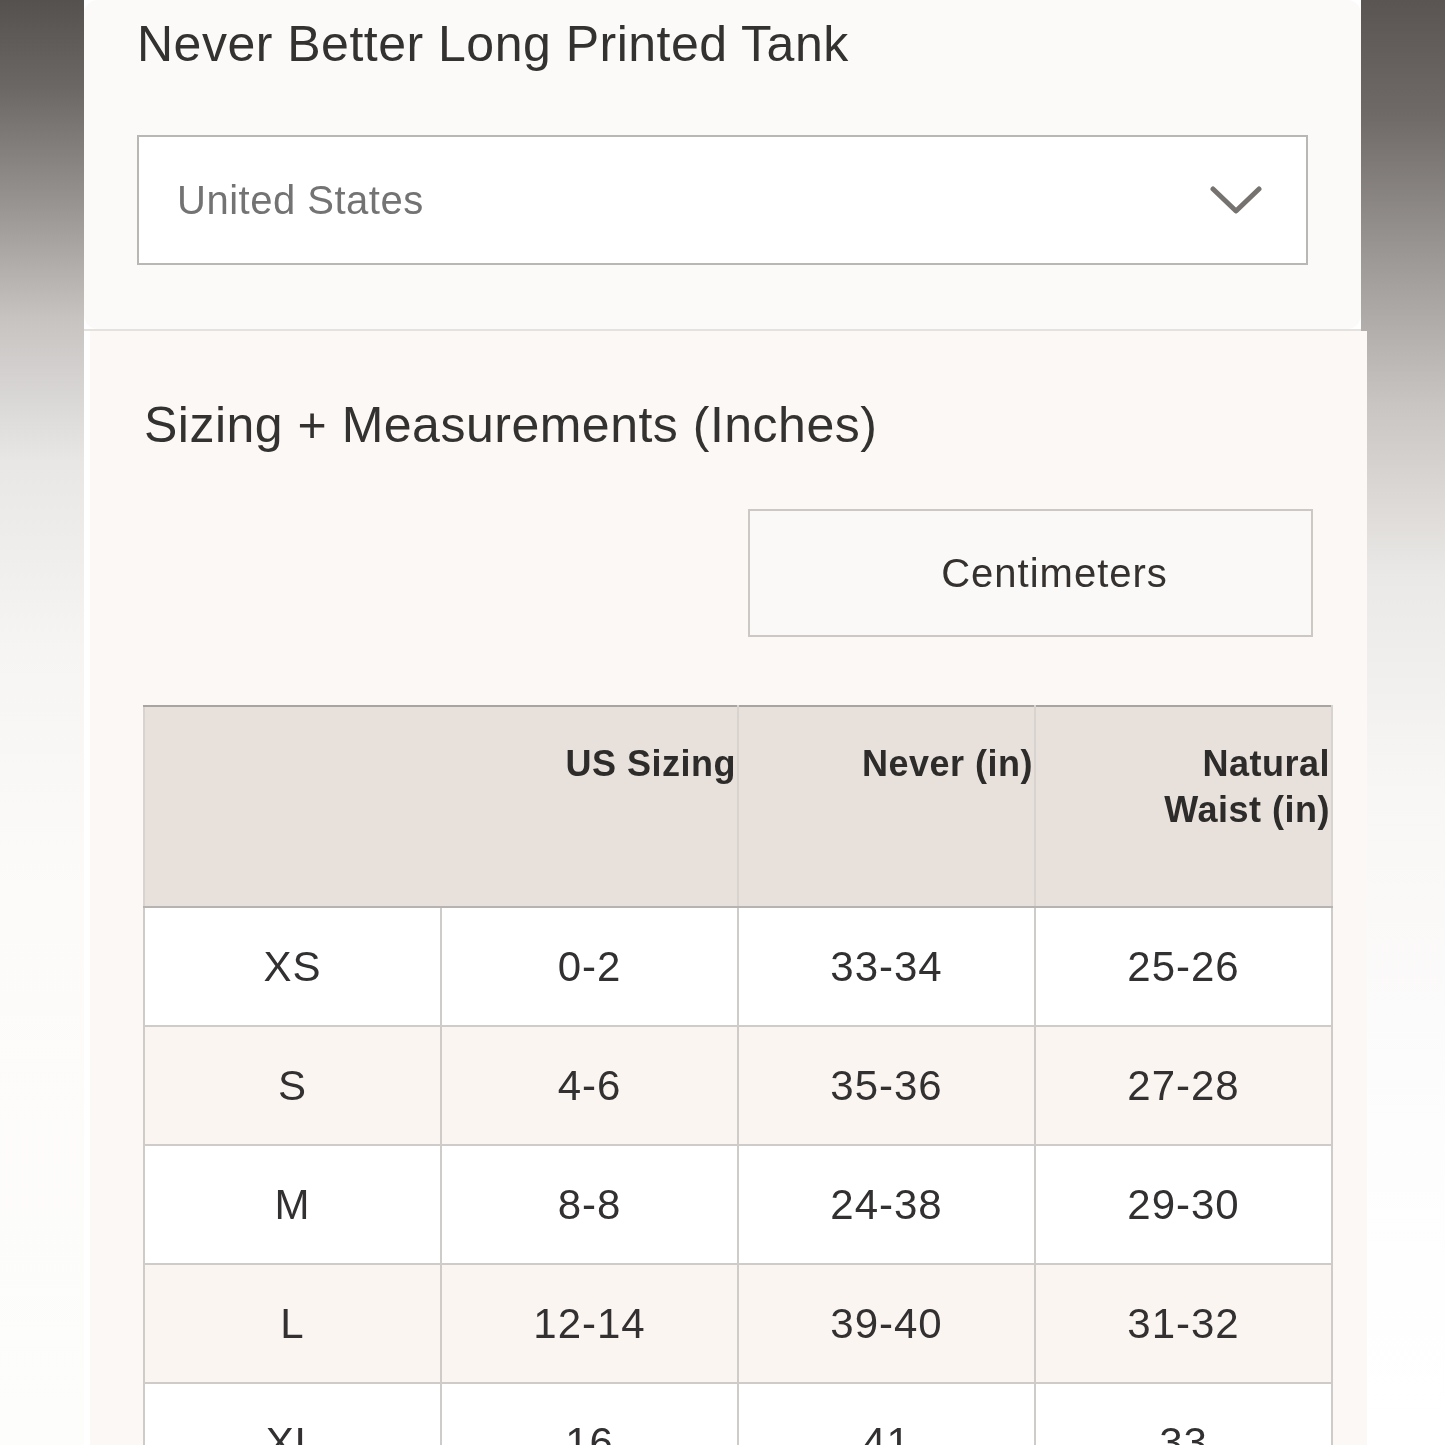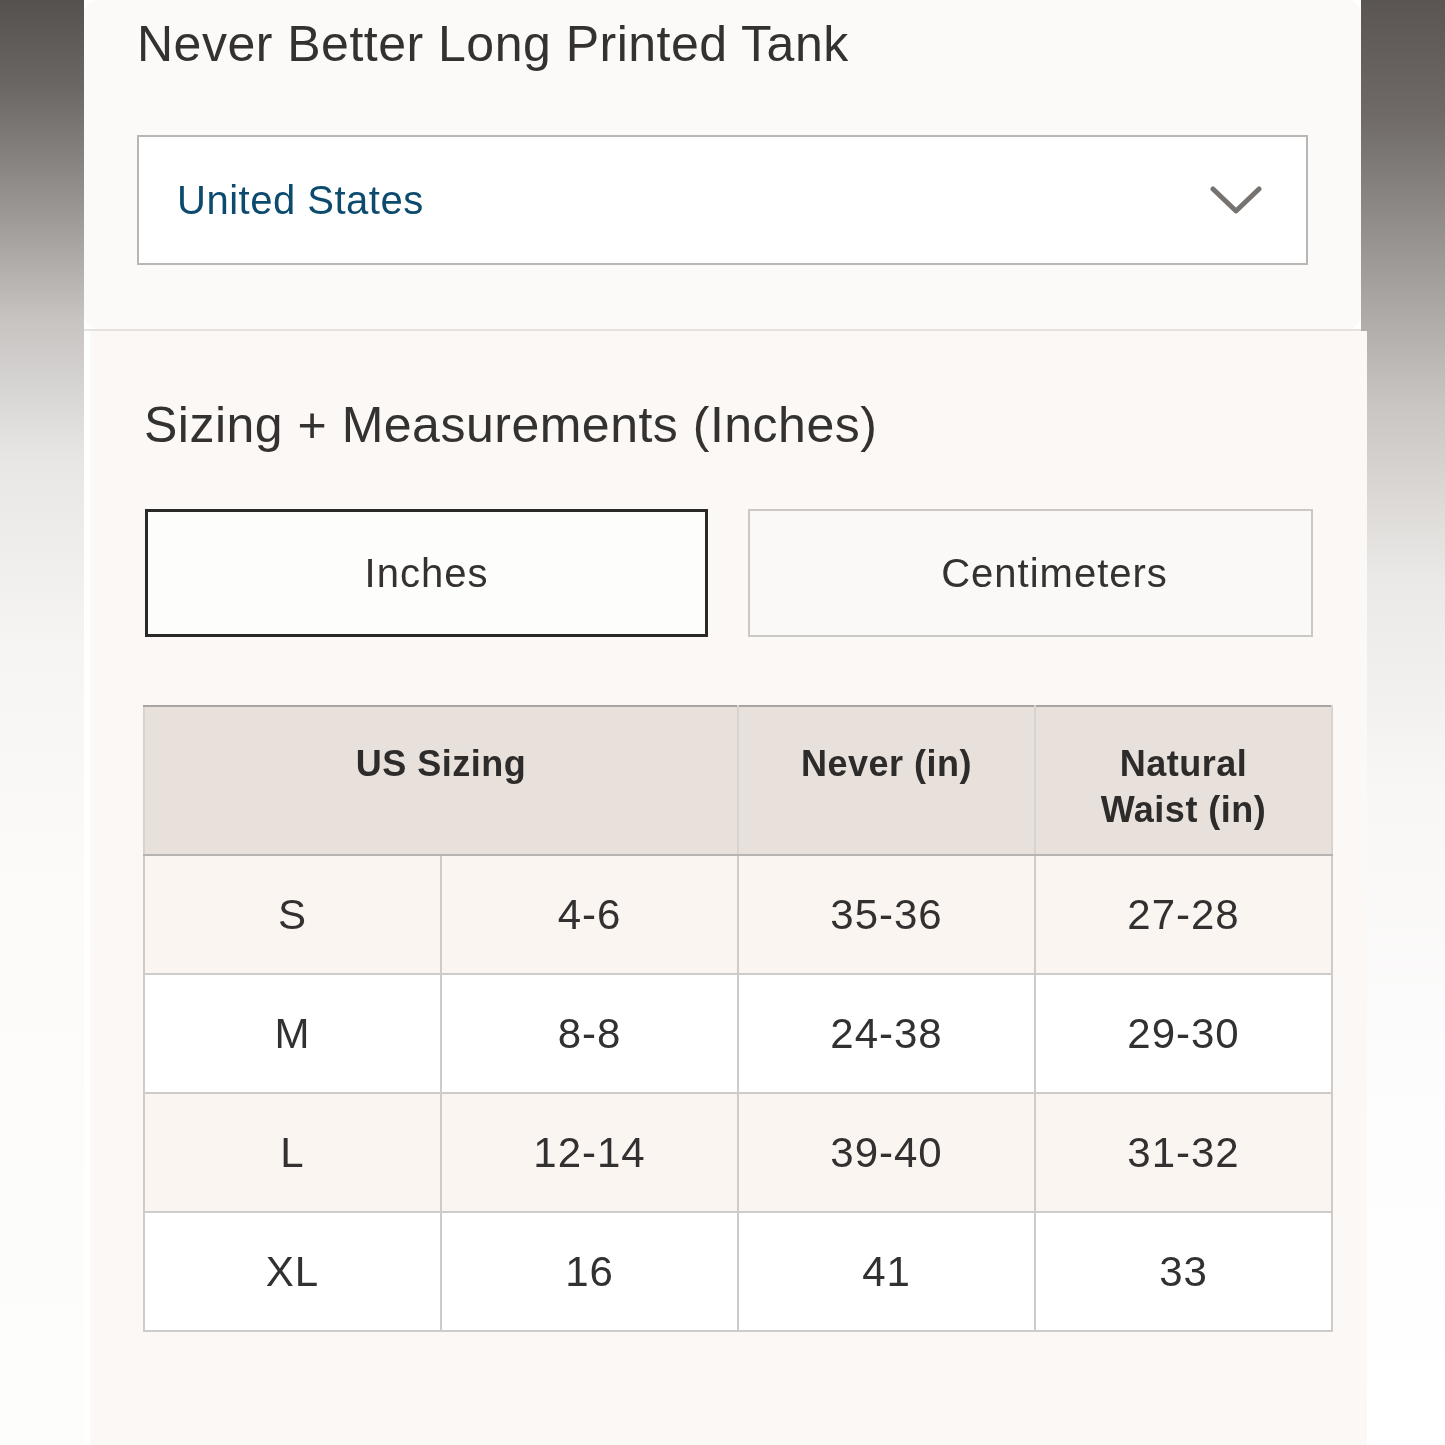--- a/index.html
+++ b/index.html
@@ -93,21 +93,21 @@
     display: flex;
     align-items: center;
     justify-content: space-between;
     padding: 0 44px 0 38px;
     cursor: pointer;
   }
   .country-select-value {
     font-size: 40px;
     font-weight: 400;
     letter-spacing: 0.5px;
-    color: #0c4a6e;
+    color: #737373;
   }
   .chevron-down-icon {
     width: 52px;
     height: 30px;
     flex: 0 0 auto;
   }
 
   .sizing-heading {
     position: absolute;
     left: 54px;
@@ -155,25 +155,25 @@
     top: 374px; 
     width: 1188px;
     border-collapse: collapse;
     table-layout: fixed;
     border: 2px solid #a8a4a1;
     background: #ffffff;
   }
   .size-chart-table col { width: 297px; }
   .size-chart-table th {
     background: #e8e0da;
-    height: 149px;
+    height: 201px;
     box-sizing: border-box;
     vertical-align: top;
     padding-top: 34px;
-    text-align: center;
+    text-align: right;
     font-size: 36px;
     font-weight: 700;
     letter-spacing: 0.5px;
     line-height: 46px;
     color: #2e2c2b;
     border: 2px solid #d8d3cf;
     border-top: 2px solid #a8a4a1;
     border-bottom: 2px solid #b7b3b0;
     white-space: pre-line;
   }
@@ -210,40 +210,45 @@
       </svg>
     </div>
   </div>
 
   <div class="section-divider"></div>
 
   <div class="section-main">
 
     <div class="sizing-heading">Sizing + Measurements (Inches)</div>
 
-    <button class="unit-toggle-button unit-inches">Inches</button>
 
     <button class="unit-toggle-button unit-centimeters">Centimeters</button>
 
     <table class="size-chart-table">
       <colgroup>
           <col>
           <col>
           <col>
           <col>
         </colgroup>
       <thead>
         <tr>
           <th colspan="2">US Sizing</th>
           <th>Never (in)</th>
           <th>Natural
 Waist (in)</th>
         </tr>
       </thead>
       <tbody>
+        <tr>
+          <td>XS</td>
+          <td>0-2</td>
+          <td>33-34</td>
+          <td>25-26</td>
+        </tr>
         <tr class="row-alt">
           <td>S</td>
           <td>4-6</td>
           <td>35-36</td>
           <td>27-28</td>
         </tr>
         <tr>
           <td>M</td>
           <td>8-8</td>
           <td>24-38</td>

